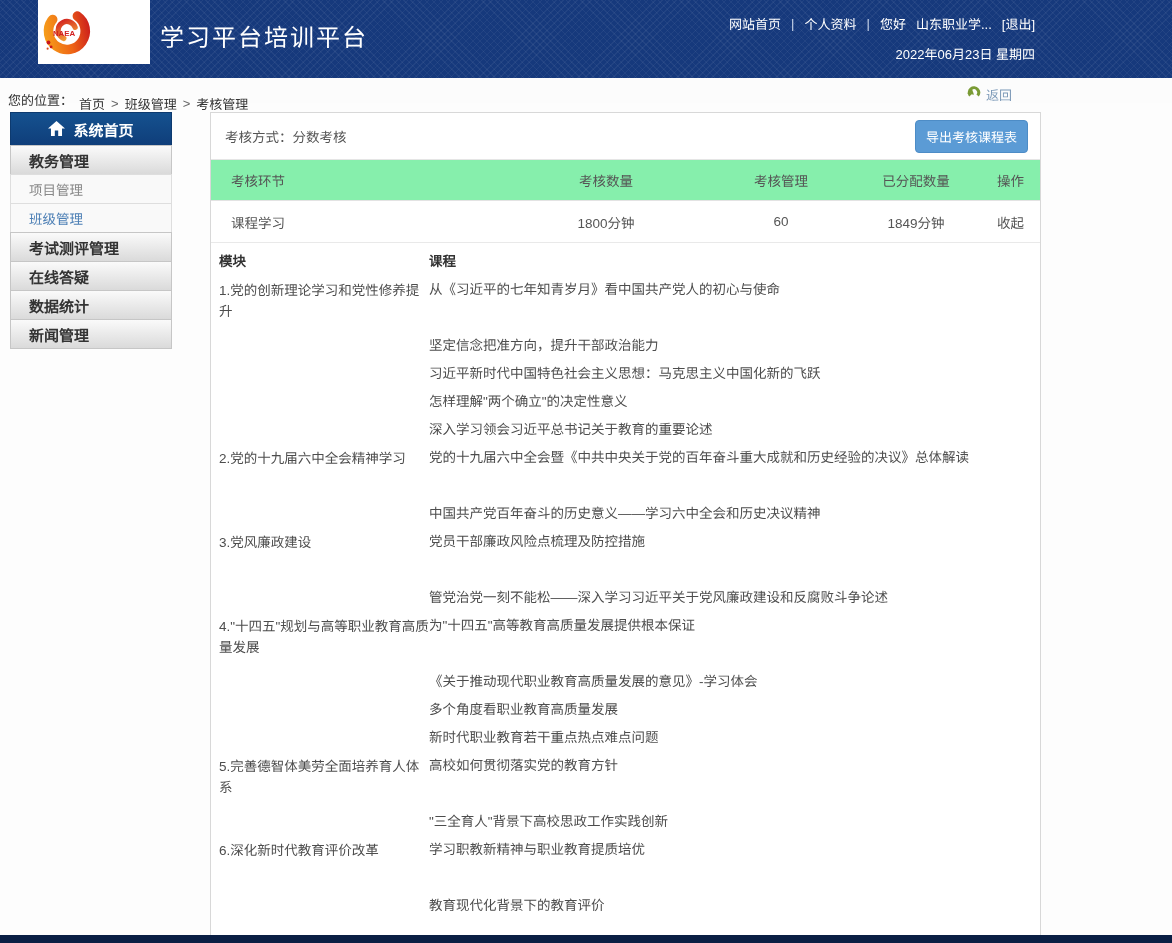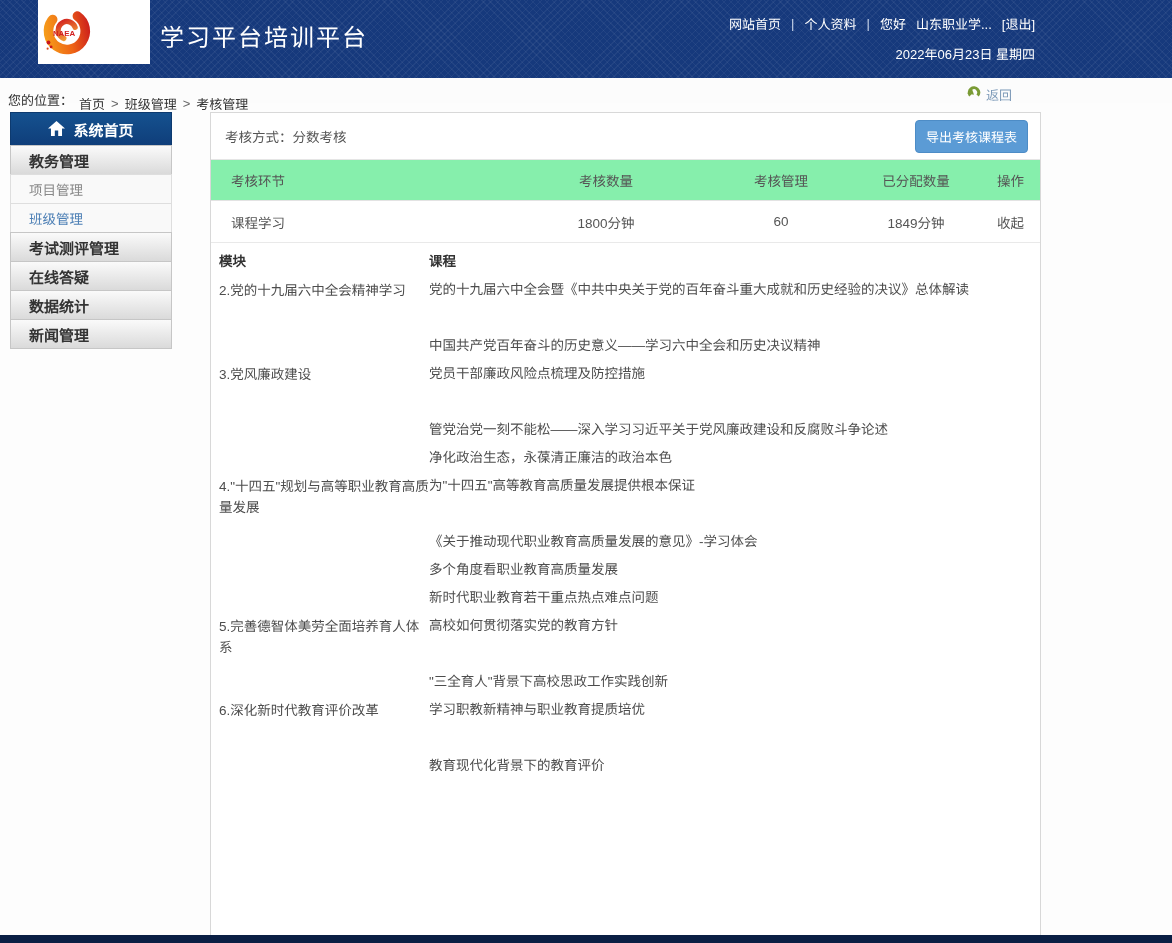--- a/index.html
+++ b/index.html
@@ -215,32 +215,41 @@
       <div class="c-act"><span class="link-act">收起</span></div>
     </div>
 
     <div class="module-section">
       <div class="mhead">
         <div class="mh-mod">模块</div>
         <div>课程</div>
       </div>
       <div id="module-rows">
           <div class="mrow">
+            <div class="mcell">1.党的创新理论学习和党性修养提升</div>
+            <div class="ccell">
+              <div class="cline" style="height: 56px;">从《习近平的七年知青岁月》看中国共产党人的初心与使命</div>
+              <div class="cline">坚定信念把准方向，提升干部政治能力</div>
+              <div class="cline">习近平新时代中国特色社会主义思想：马克思主义中国化新的飞跃</div>
+              <div class="cline">怎样理解"两个确立"的决定性意义</div>
+              <div class="cline">深入学习领会习近平总书记关于教育的重要论述</div>
+            </div>
+          </div>
+          <div class="mrow">
             <div class="mcell">2.党的十九届六中全会精神学习</div>
             <div class="ccell">
               <div class="cline" style="height: 56px;">党的十九届六中全会暨《中共中央关于党的百年奋斗重大成就和历史经验的决议》总体解读</div>
               <div class="cline">中国共产党百年奋斗的历史意义——学习六中全会和历史决议精神</div>
             </div>
           </div>
           <div class="mrow">
             <div class="mcell">3.党风廉政建设</div>
             <div class="ccell">
               <div class="cline" style="height: 56px;">党员干部廉政风险点梳理及防控措施</div>
               <div class="cline">管党治党一刻不能松——深入学习习近平关于党风廉政建设和反腐败斗争论述</div>
-              <div class="cline">净化政治生态，永葆清正廉洁的政治本色</div>
             </div>
           </div>
           <div class="mrow">
             <div class="mcell">4."十四五"规划与高等职业教育高质量发展</div>
             <div class="ccell">
               <div class="cline" style="height: 56px;">为"十四五"高等教育高质量发展提供根本保证</div>
               <div class="cline">《关于推动现代职业教育高质量发展的意见》-学习体会</div>
               <div class="cline">多个角度看职业教育高质量发展</div>
               <div class="cline">新时代职业教育若干重点热点难点问题</div>
             </div>

